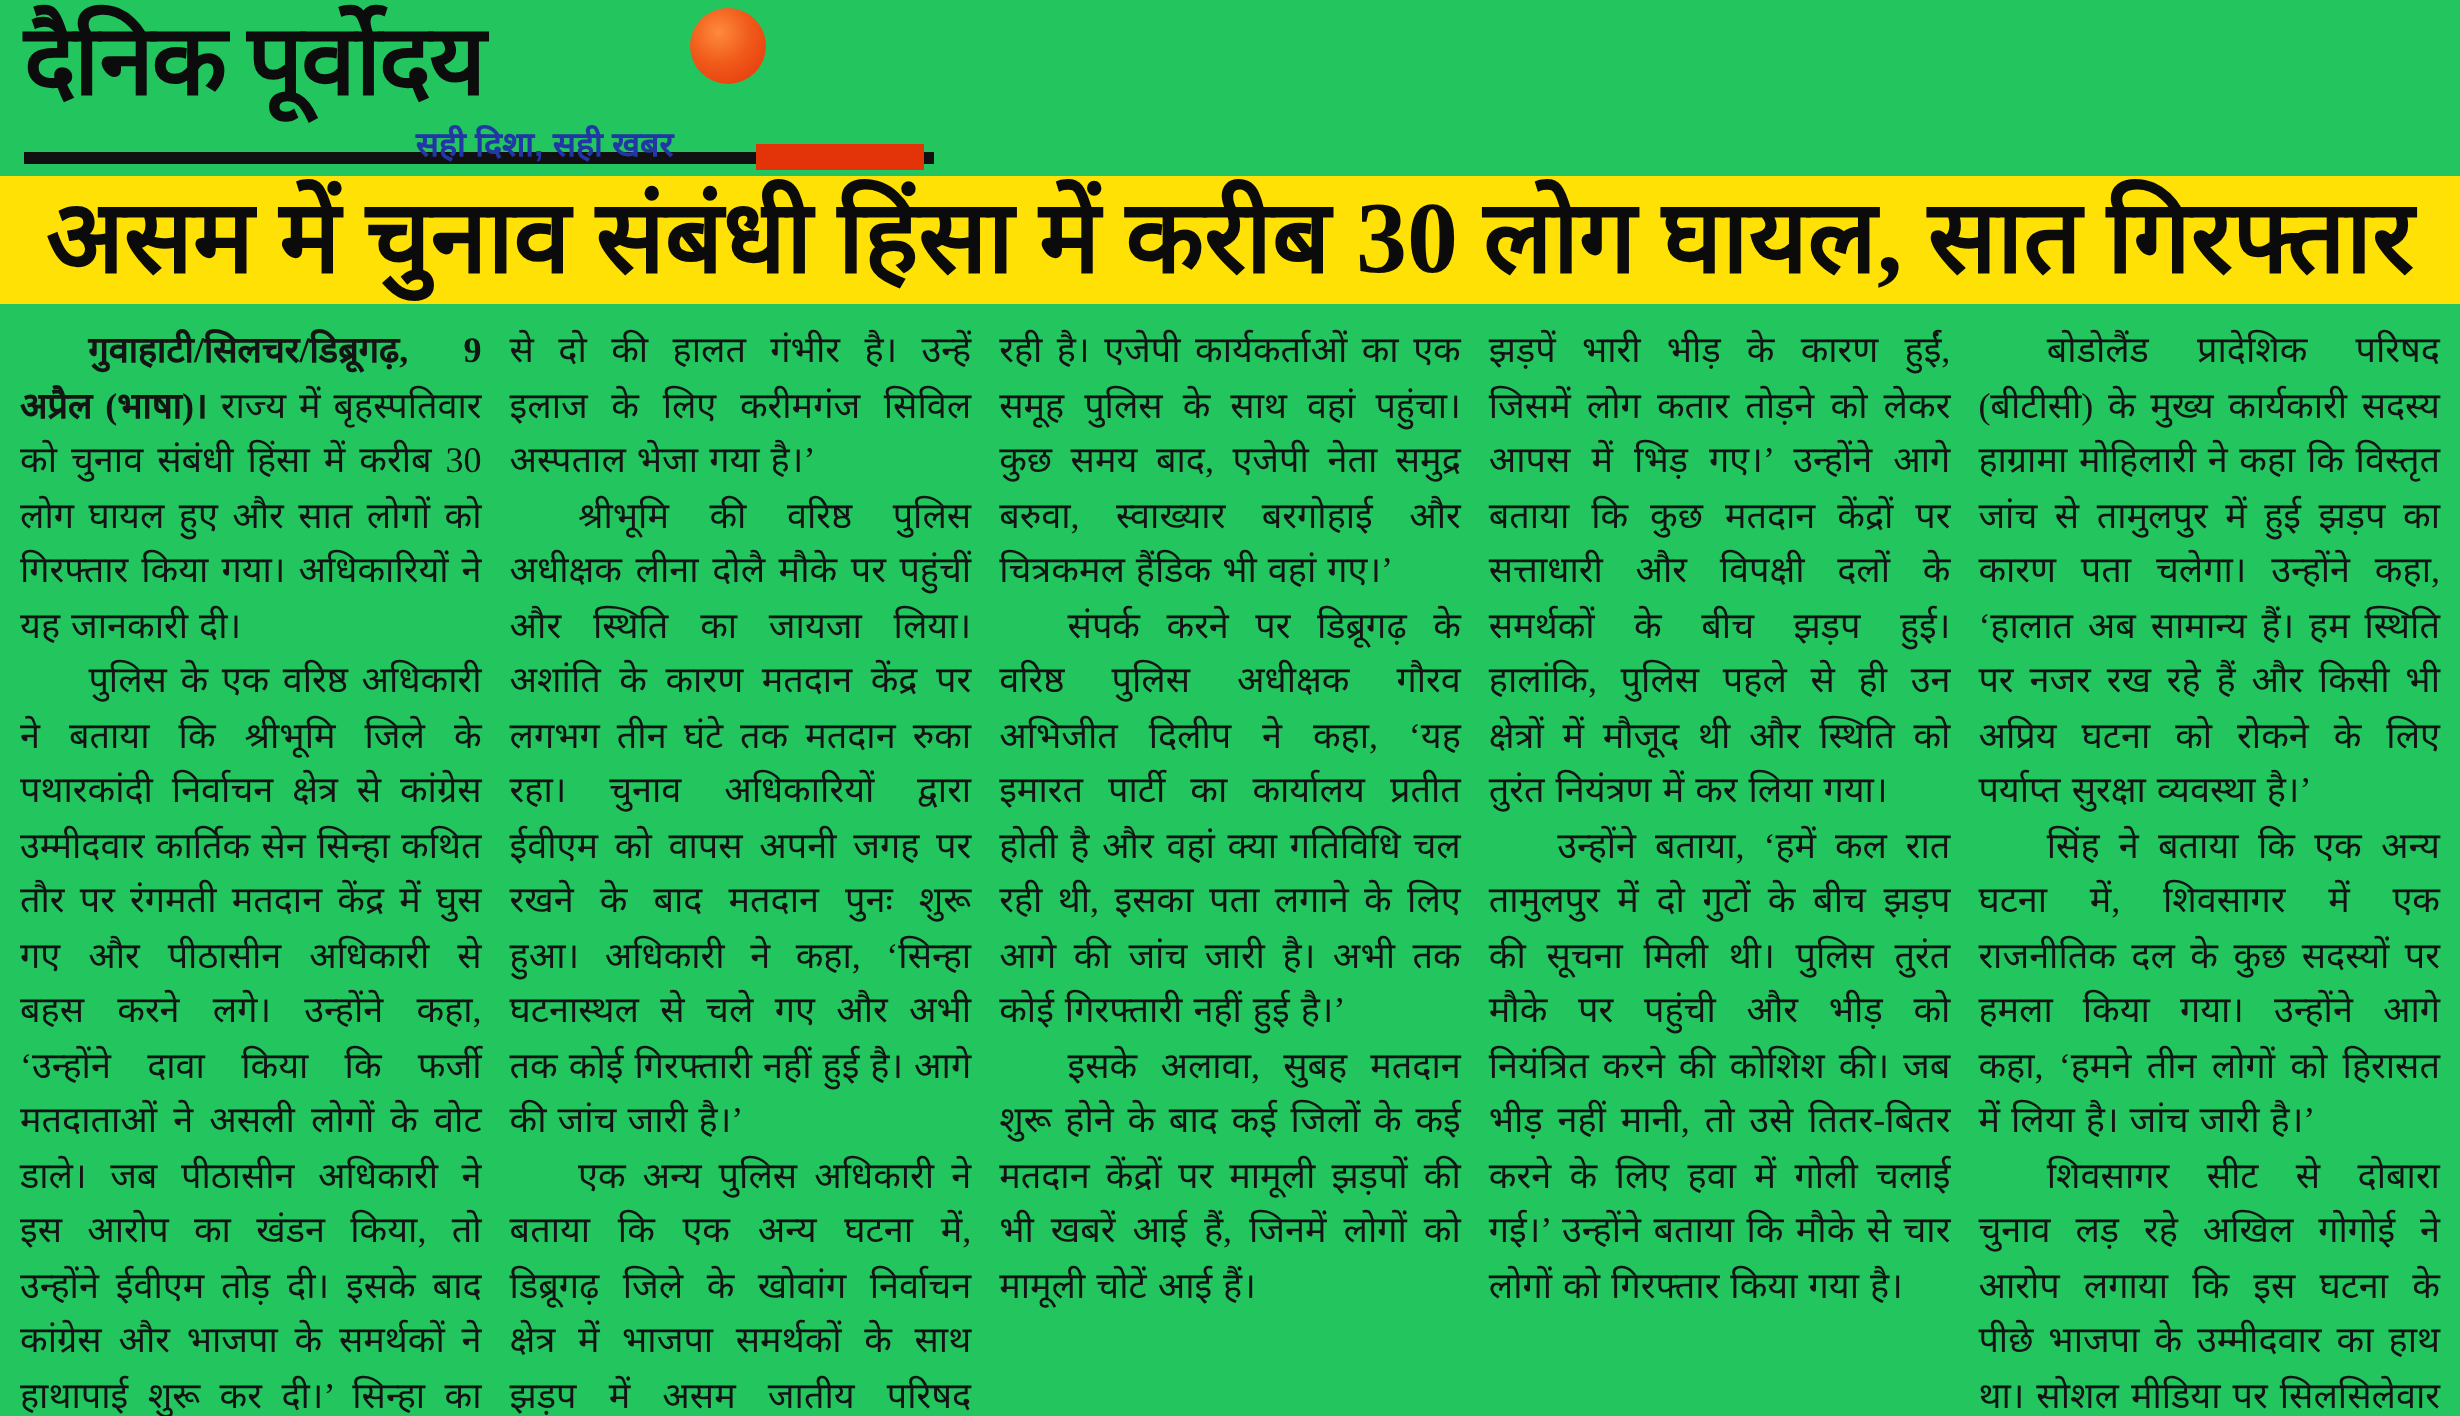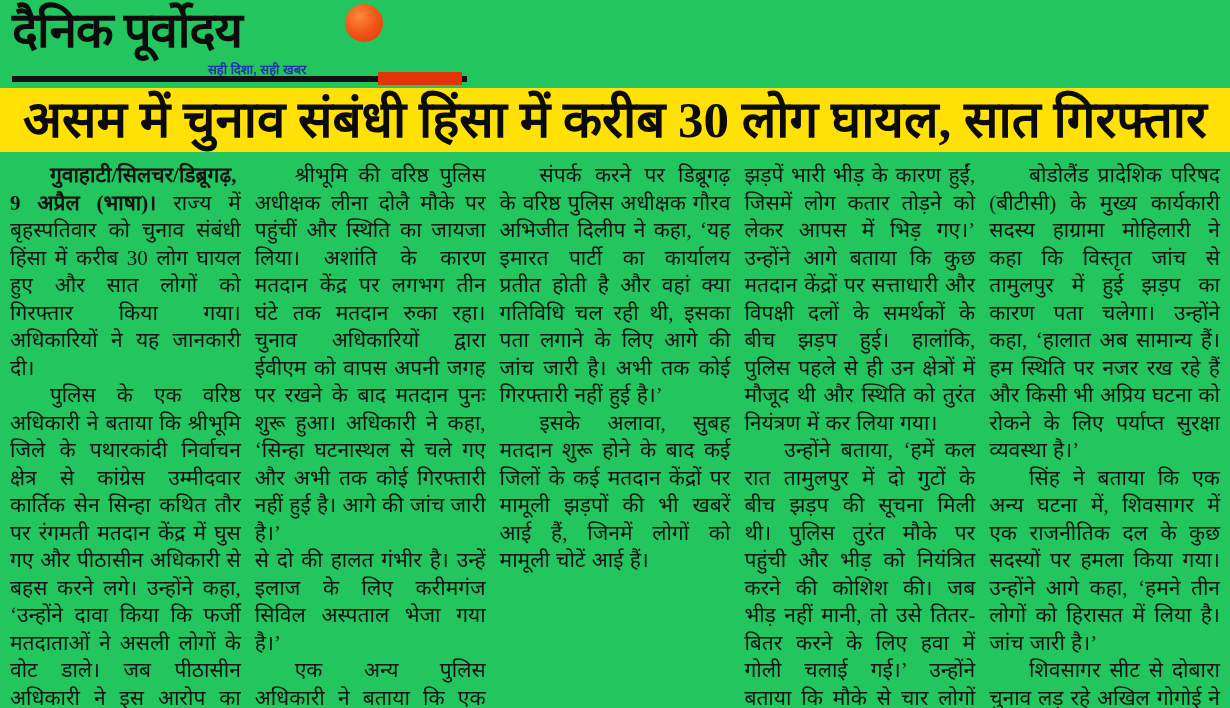--- a/index.html
+++ b/index.html
@@ -32,21 +32,21 @@
     margin: 0;
     font-size: 49px; line-height: 58px;
     font-weight: bold;
     color: #0c0c0c;
     letter-spacing: -1px;
     font-family: "Liberation Serif", "DejaVu Serif", serif;
   }
   .tagline {
     position: absolute; left: 196px; top: 58px;
     z-index: 1;
-    font-size: 13px; font-weight: bold;
+    font-size: 17px; font-weight: bold;
     color: #2236a5;
     font-family: "Liberation Sans", "DejaVu Sans", sans-serif;
     white-space: nowrap;
   }
   .black-rule {
     position: absolute; left: 12px; top: 76px;
     width: 455px; height: 6px;
     background: #101010;
   }
   .red-badge {
@@ -79,21 +79,21 @@
     box-sizing: border-box;
     padding: 6px 10px 0 10px;
     display: flex;
     gap: 14px;
     overflow: hidden;
   }
   .col {
     flex: 1 1 0;
     min-width: 0;
     text-align: justify;
-    font-size: 21px;
+    font-size: 18px;
     line-height: 27.5px;
     color: #141414;
     word-spacing: 1px;
   }
   .para { margin: 0; }
   .para.indent { text-indent: 1.9em; }
   .para strong { font-weight: bold; }
 </style>
 </head>
 <body>
@@ -113,25 +113,26 @@
   <div class="headline-band">
     <h2 class="headline">असम में चुनाव संबंधी हिंसा में करीब 30 लोग घायल, सात गिरफ्तार</h2>
   </div>
 
   <main class="columns">
     <div class="col">
         <p class="para indent"><strong>गुवाहाटी/सिलचर/डिब्रूगढ़, 9 अप्रैल (भाषा)। </strong>राज्य में बृहस्पतिवार को चुनाव संबंधी हिंसा में करीब 30 लोग घायल हुए और सात लोगों को गिरफ्तार किया गया। अधिकारियों ने यह जानकारी दी।</p>
         <p class="para indent">पुलिस के एक वरिष्ठ अधिकारी ने बताया कि श्रीभूमि जिले के पथारकांदी निर्वाचन क्षेत्र से कांग्रेस उम्मीदवार कार्तिक सेन सिन्हा कथित तौर पर रंगमती मतदान केंद्र में घुस गए और पीठासीन अधिकारी से बहस करने लगे। उन्होंने कहा, ‘उन्होंने दावा किया कि फर्जी मतदाताओं ने असली लोगों के वोट डाले। जब पीठासीन अधिकारी ने इस आरोप का खंडन किया, तो उन्होंने ईवीएम तोड़ दी। इसके बाद कांग्रेस और भाजपा के समर्थकों ने हाथापाई शुरू कर दी।’ सिन्हा का सीधा मुकाबला असम के मंत्री और भाजपा उम्मीदवार कृष्णेंदु पाल से है।</p>
       </div>
     <div class="col">
+        <p class="para">से दो की हालत गंभीर है। उन्हें इलाज के लिए करीमगंज सिविल अस्पताल भेजा गया है।’</p>
         <p class="para indent">श्रीभूमि की वरिष्ठ पुलिस अधीक्षक लीना दोलै मौके पर पहुंचीं और स्थिति का जायजा लिया। अशांति के कारण मतदान केंद्र पर लगभग तीन घंटे तक मतदान रुका रहा। चुनाव अधिकारियों द्वारा ईवीएम को वापस अपनी जगह पर रखने के बाद मतदान पुनः शुरू हुआ। अधिकारी ने कहा, ‘सिन्हा घटनास्थल से चले गए और अभी तक कोई गिरफ्तारी नहीं हुई है। आगे की जांच जारी है।’</p>
-        <p class="para">से दो की हालत गंभीर है। उन्हें इलाज के लिए करीमगंज सिविल अस्पताल भेजा गया है।’</p>
         <p class="para indent">एक अन्य पुलिस अधिकारी ने बताया कि एक अन्य घटना में, डिब्रूगढ़ जिले के खोवांग निर्वाचन क्षेत्र में भाजपा समर्थकों के साथ झड़प में असम जातीय परिषद (एजेपी) के तीन नेता घायल हो गए।</p>
       </div>
     <div class="col">
+        <p class="para">रही है। एजेपी कार्यकर्ताओं का एक समूह पुलिस के साथ वहां पहुंचा। कुछ समय बाद, एजेपी नेता समुद्र बरुवा, स्वाख्यार बरगोहाई और चित्रकमल हैंडिक भी वहां गए।’</p>
         <p class="para indent">संपर्क करने पर डिब्रूगढ़ के वरिष्ठ पुलिस अधीक्षक गौरव अभिजीत दिलीप ने कहा, ‘यह इमारत पार्टी का कार्यालय प्रतीत होती है और वहां क्या गतिविधि चल रही थी, इसका पता लगाने के लिए आगे की जांच जारी है। अभी तक कोई गिरफ्तारी नहीं हुई है।’</p>
         <p class="para indent">इसके अलावा, सुबह मतदान शुरू होने के बाद कई जिलों के कई मतदान केंद्रों पर मामूली झड़पों की भी खबरें आई हैं, जिनमें लोगों को मामूली चोटें आई हैं।</p>
       </div>
     <div class="col">
         <p class="para">झड़पें भारी भीड़ के कारण हुईं, जिसमें लोग कतार तोड़ने को लेकर आपस में भिड़ गए।’ उन्होंने आगे बताया कि कुछ मतदान केंद्रों पर सत्ताधारी और विपक्षी दलों के समर्थकों के बीच झड़प हुई। हालांकि, पुलिस पहले से ही उन क्षेत्रों में मौजूद थी और स्थिति को तुरंत नियंत्रण में कर लिया गया।</p>
         <p class="para indent">उन्होंने बताया, ‘हमें कल रात तामुलपुर में दो गुटों के बीच झड़प की सूचना मिली थी। पुलिस तुरंत मौके पर पहुंची और भीड़ को नियंत्रित करने की कोशिश की। जब भीड़ नहीं मानी, तो उसे तितर-बितर करने के लिए हवा में गोली चलाई गई।’ उन्होंने बताया कि मौके से चार लोगों को गिरफ्तार किया गया है।</p>
       </div>
     <div class="col">
         <p class="para indent">बोडोलैंड प्रादेशिक परिषद (बीटीसी) के मुख्य कार्यकारी सदस्य हाग्रामा मोहिलारी ने कहा कि विस्तृत जांच से तामुलपुर में हुई झड़प का कारण पता चलेगा। उन्होंने कहा, ‘हालात अब सामान्य हैं। हम स्थिति पर नजर रख रहे हैं और किसी भी अप्रिय घटना को रोकने के लिए पर्याप्त सुरक्षा व्यवस्था है।’</p>
         <p class="para indent">सिंह ने बताया कि एक अन्य घटना में, शिवसागर में एक राजनीतिक दल के कुछ सदस्यों पर हमला किया गया। उन्होंने आगे कहा, ‘हमने तीन लोगों को हिरासत में लिया है। जांच जारी है।’</p>

